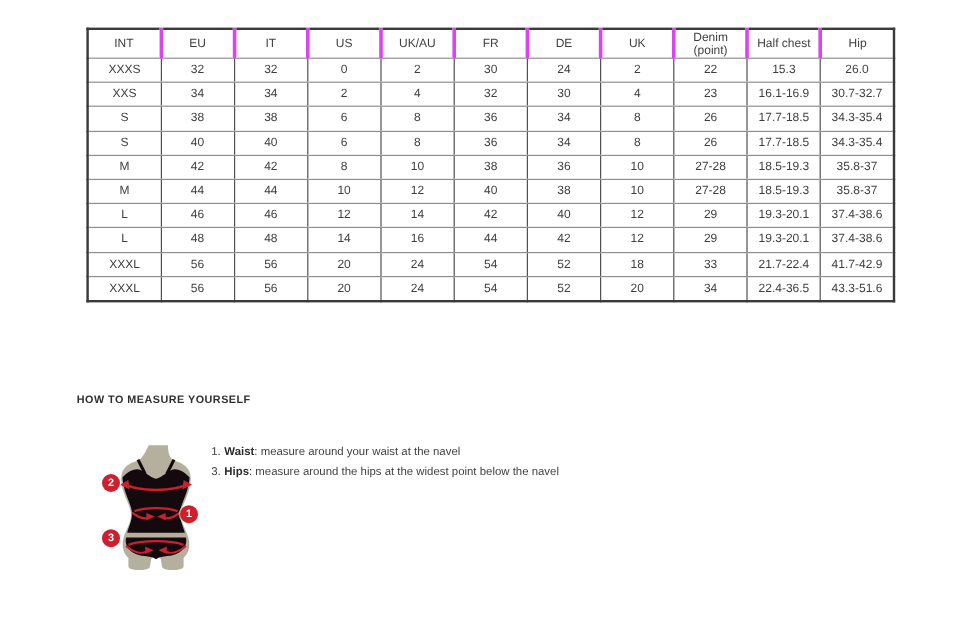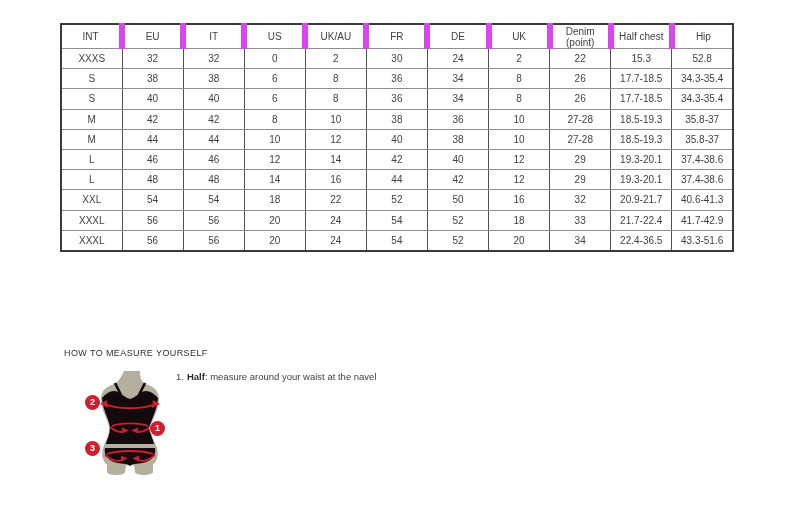--- a/index.html
+++ b/index.html
@@ -2,40 +2,40 @@
 <html><head>
 <meta charset="utf-8">
 <style>
   html,body{margin:0;padding:0;}
   body{
     width:798px;height:519px;background:#ffffff;position:relative;overflow:hidden;
     font-family:"Liberation Sans",sans-serif;
   }
   
   .size-table{
-    position:absolute;left:60px;top:23px;width:674px;
+    position:absolute;left:72px;top:23px;width:674px;
     border-collapse:collapse;table-layout:fixed;
     border:2px solid #3a3a3a;
     font-size:10px;color:#3f3f3f;text-align:center;
   }
   .size-table th{
     height:23px;font-weight:normal;padding:0;
-    border-left:6px solid #d946ef;border-bottom:1px solid #8f8f8f;
+    border-left:3px solid #d946ef;border-bottom:1px solid #8f8f8f;
   }
   .size-table td{
     height:19.2px;padding:0;
     border-left:1px solid #515151;border-bottom:1px solid #8f8f8f;
   }
   .size-table th:first-child,.size-table td:first-child{border-left:none;}
   .size-table tr:last-child td{border-bottom:none;}
 
   
   .measure-title{
-    position:absolute;left:64px;top:348px;
-    font-size:9px;font-weight:normal;letter-spacing:.4px;color:#2f2f2f;
+    position:absolute;left:64px;top:328px;
+    font-size:9px;font-weight:bold;letter-spacing:.4px;color:#2f2f2f;
   }
   .steps{position:absolute;left:176px;top:371px;font-size:9.5px;color:#3f3f3f;}
   .step{margin-bottom:5.8px;white-space:nowrap;}
   .step .num{margin-right:3px;}
   .step .term{font-weight:bold;color:#2d2d2d;}
 
   
   .figure{position:absolute;left:80px;top:369px;width:100px;height:108px;}
   .figure svg{position:absolute;left:0;top:0;}
   .badge{
@@ -73,21 +73,34 @@
           <td>XXXS</td>
           <td>32</td>
           <td>32</td>
           <td>0</td>
           <td>2</td>
           <td>30</td>
           <td>24</td>
           <td>2</td>
           <td>22</td>
           <td>15.3</td>
-          <td>52.8</td>
+          <td>26.0</td>
+        </tr>
+        <tr>
+          <td>XXS</td>
+          <td>34</td>
+          <td>34</td>
+          <td>2</td>
+          <td>4</td>
+          <td>32</td>
+          <td>30</td>
+          <td>4</td>
+          <td>23</td>
+          <td>16.1-16.9</td>
+          <td>30.7-32.7</td>
         </tr>
         <tr>
           <td>S</td>
           <td>38</td>
           <td>38</td>
           <td>6</td>
           <td>8</td>
           <td>36</td>
           <td>34</td>
           <td>8</td>
@@ -152,33 +165,20 @@
           <td>48</td>
           <td>48</td>
           <td>14</td>
           <td>16</td>
           <td>44</td>
           <td>42</td>
           <td>12</td>
           <td>29</td>
           <td>19.3-20.1</td>
           <td>37.4-38.6</td>
-        </tr>
-        <tr>
-          <td>XXL</td>
-          <td>54</td>
-          <td>54</td>
-          <td>18</td>
-          <td>22</td>
-          <td>52</td>
-          <td>50</td>
-          <td>16</td>
-          <td>32</td>
-          <td>20.9-21.7</td>
-          <td>40.6-41.3</td>
         </tr>
         <tr>
           <td>XXXL</td>
           <td>56</td>
           <td>56</td>
           <td>20</td>
           <td>24</td>
           <td>54</td>
           <td>52</td>
           <td>18</td>
@@ -247,17 +247,20 @@
       <polygon points="41,86.5 48,89.5 41,92.5" fill="#cc202e"></polygon>
       <polygon points="59,86.5 52,89.5 59,92.5" fill="#cc202e"></polygon>
     </svg>
     <div class="badge badge-2">2</div>
     <div class="badge badge-1">1</div>
     <div class="badge badge-3">3</div>
   </div>
 
   <div class="steps">
     <div class="step">
-      <span class="num">1.</span><span class="term">Half</span><span>: measure around your waist at the navel</span>
+      <span class="num">1.</span><span class="term">Waist</span><span>: measure around your waist at the navel</span>
+    </div>
+    <div class="step">
+      <span class="num">3.</span><span class="term">Hips</span><span>: measure around the hips at the widest point below the navel</span>
     </div>
   </div>
 
 </div>
 
 </body></html>

